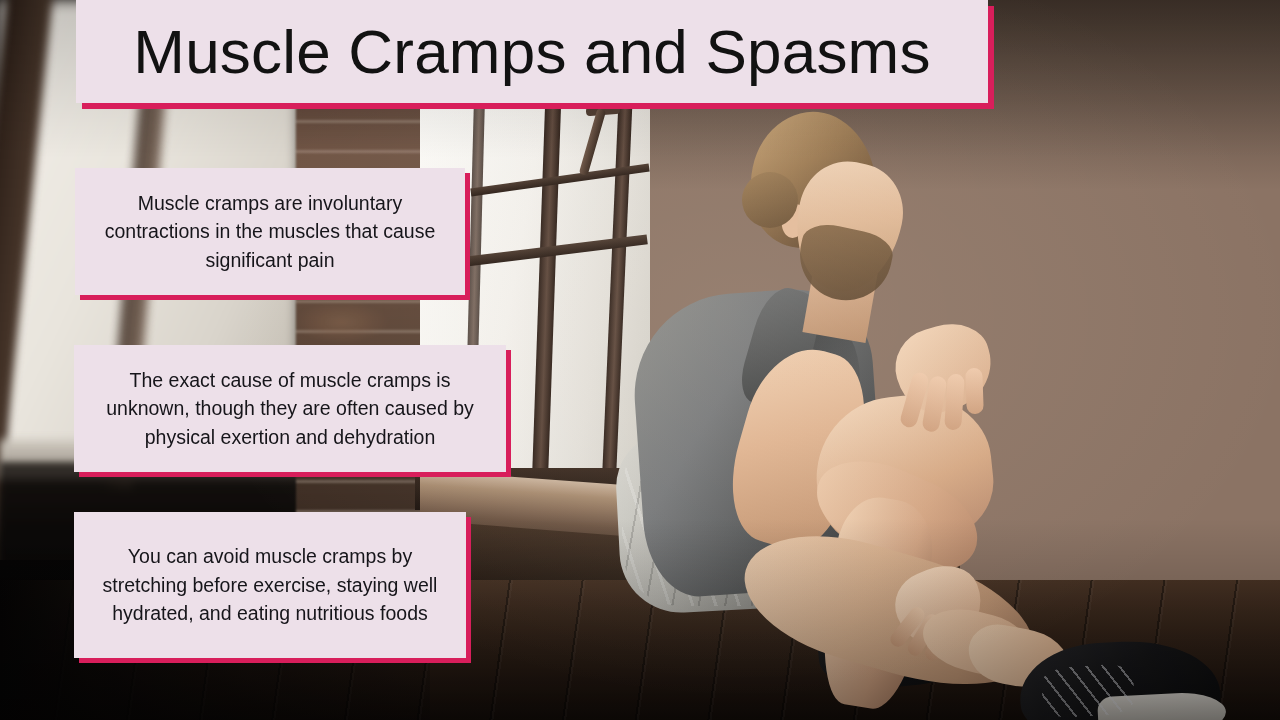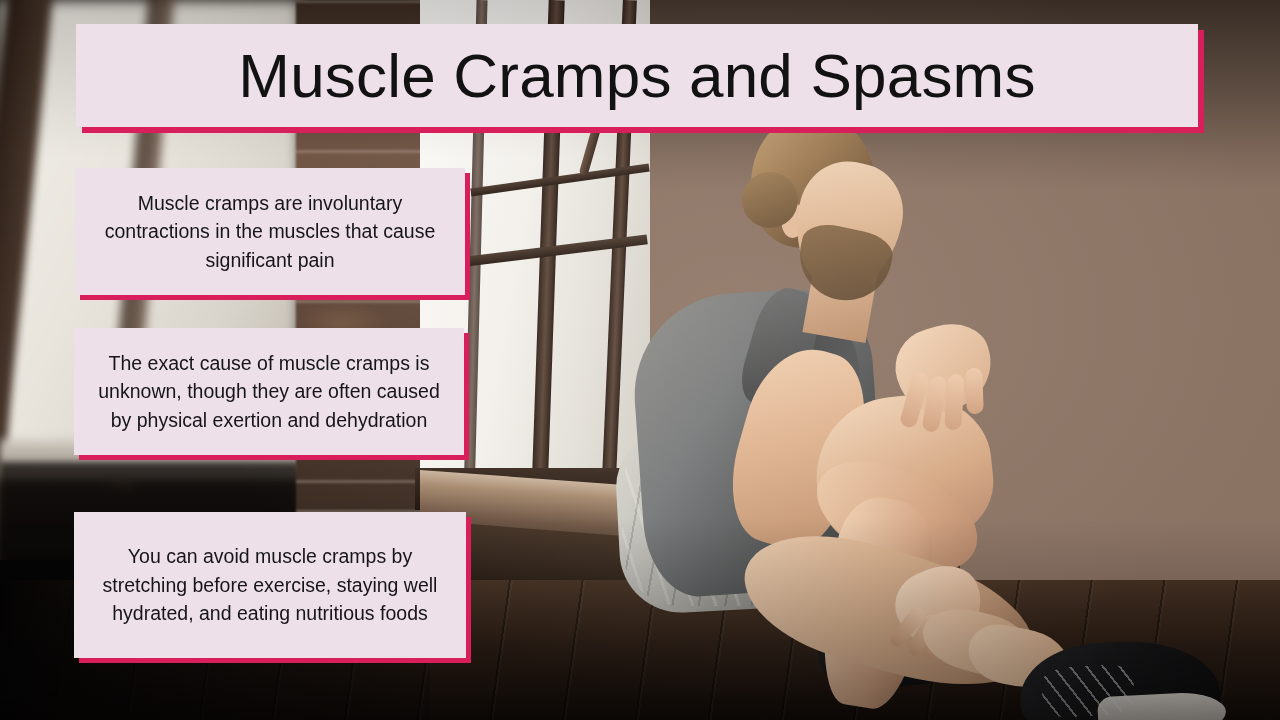--- a/index.html
+++ b/index.html
@@ -328,21 +328,21 @@
   .photo-grade{
     position:absolute; inset:0;
     background:
       radial-gradient(ellipse 900px 620px at 58% 44%, rgba(255,240,220,.10), rgba(0,0,0,0) 62%),
       linear-gradient(to bottom, rgba(0,0,0,.18) 0%, rgba(0,0,0,0) 22%, rgba(0,0,0,0) 72%, rgba(0,0,0,.42) 100%);
     pointer-events:none;
   }
 
   
   .title-card{
-    position:absolute; left:76px; top:24px; width:1122px; height:103px;
+    position:absolute; left:76px; top:0; width:912px; height:103px;
     background:#EDE0E9;
     box-shadow:6px 6px 0 0 #D81E5B;
     display:flex; align-items:center; justify-content:center;
   }
   .title-text{
     font-size:62px; font-weight:400; color:#121212; letter-spacing:.2px;
     line-height:1; white-space:nowrap;
   }
 
   .callout{
@@ -350,21 +350,21 @@
     background:#EDE0E9;
     box-shadow:5px 5px 0 0 #D81E5B;
     display:flex; align-items:center; justify-content:flex-start;
     padding:10px 14px;
   }
   .callout p{
     font-size:19.5px; line-height:28.5px; color:#16151a;
     text-align:center; font-weight:400;
   }
   #callout-1{ left:75px; top:168px; width:390px; height:127px; }
-  #callout-2{ left:74px; top:328px; width:390px; height:127px; }
+  #callout-2{ left:74px; top:345px; width:432px; height:127px; }
   #callout-3{ left:74px; top:512px; width:392px; height:146px; }
 </style>
 </head>
 <body>
 
 <div class="slide">
 
   <div class="photo">
     <div class="brick-wall"></div>
     <div class="wall-shade-top"></div>

